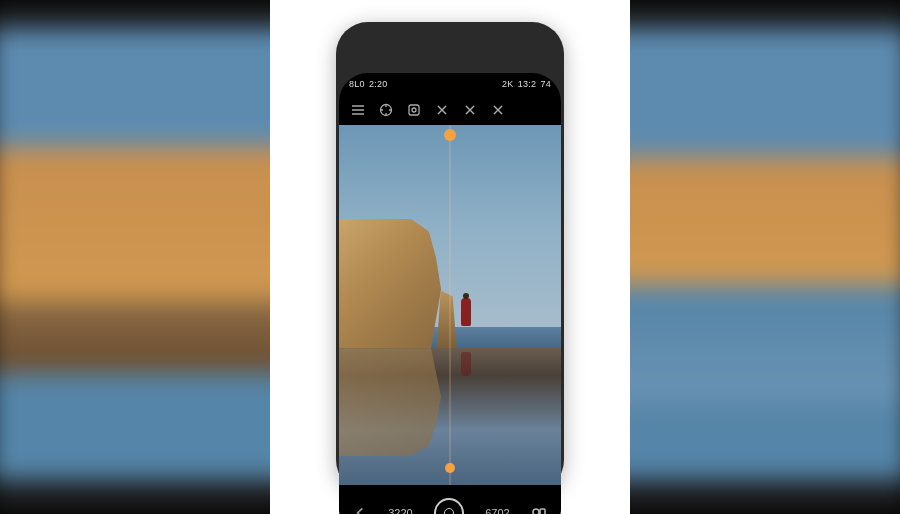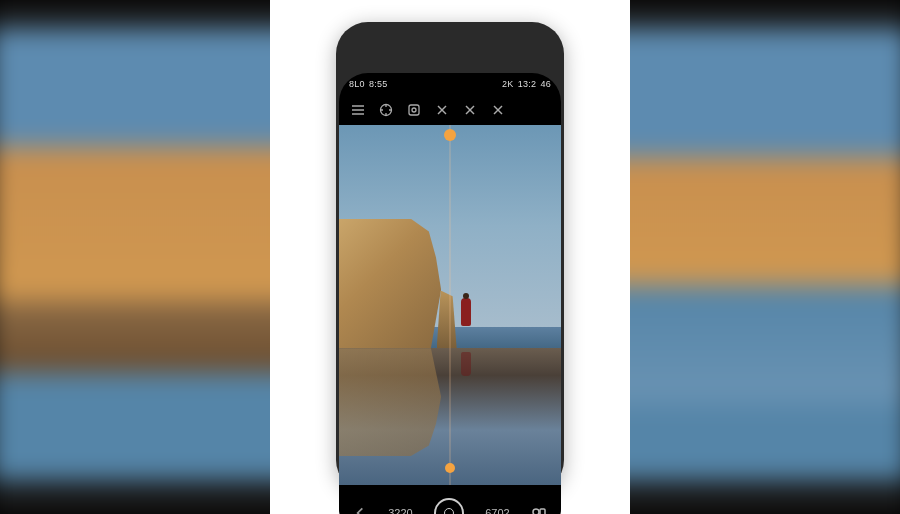--- a/index.html
+++ b/index.html
@@ -278,26 +278,26 @@
   </div>
 
 <div class="card">
   <div class="phone">
     <div class="phone-inner">
       <div class="notch"></div>
 
       <div class="status-bar">
         <div class="status-left">
           <span>8L0</span>
-          <span>8:55</span>
+          <span>2:20</span>
         </div>
         <div class="status-right">
           <span>1.2K</span>
           <span>13:2</span>
-          <span>46</span>
+          <span>74</span>
         </div>
       </div>
 
       <div class="toolbar">
         <div class="tool-icon">
           <svg viewBox="0 0 16 16" fill="none" stroke="currentColor" stroke-width="1.5">
               <line x1="2" y1="4" x2="14" y2="4"></line>
               <line x1="2" y1="8" x2="14" y2="8"></line>
               <line x1="2" y1="12" x2="14" y2="12"></line>
             </svg>

